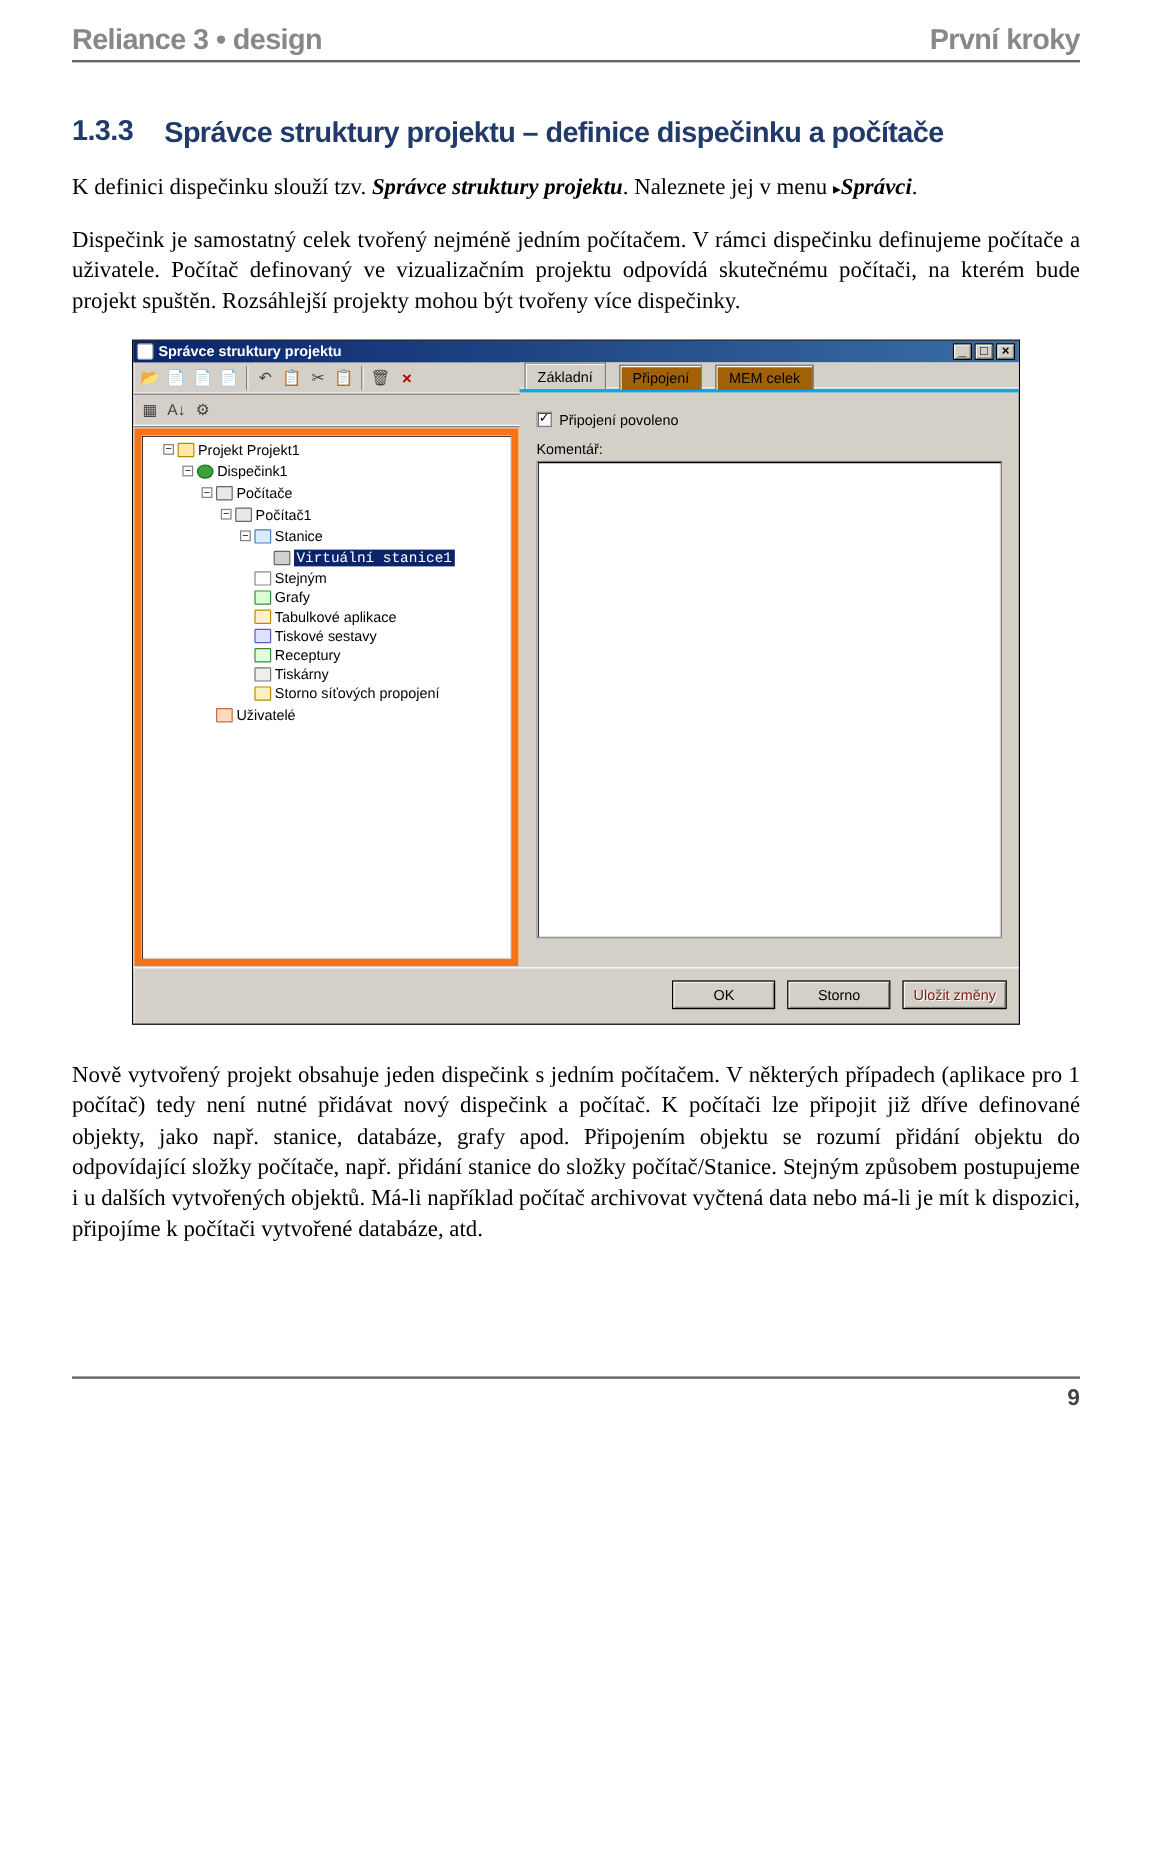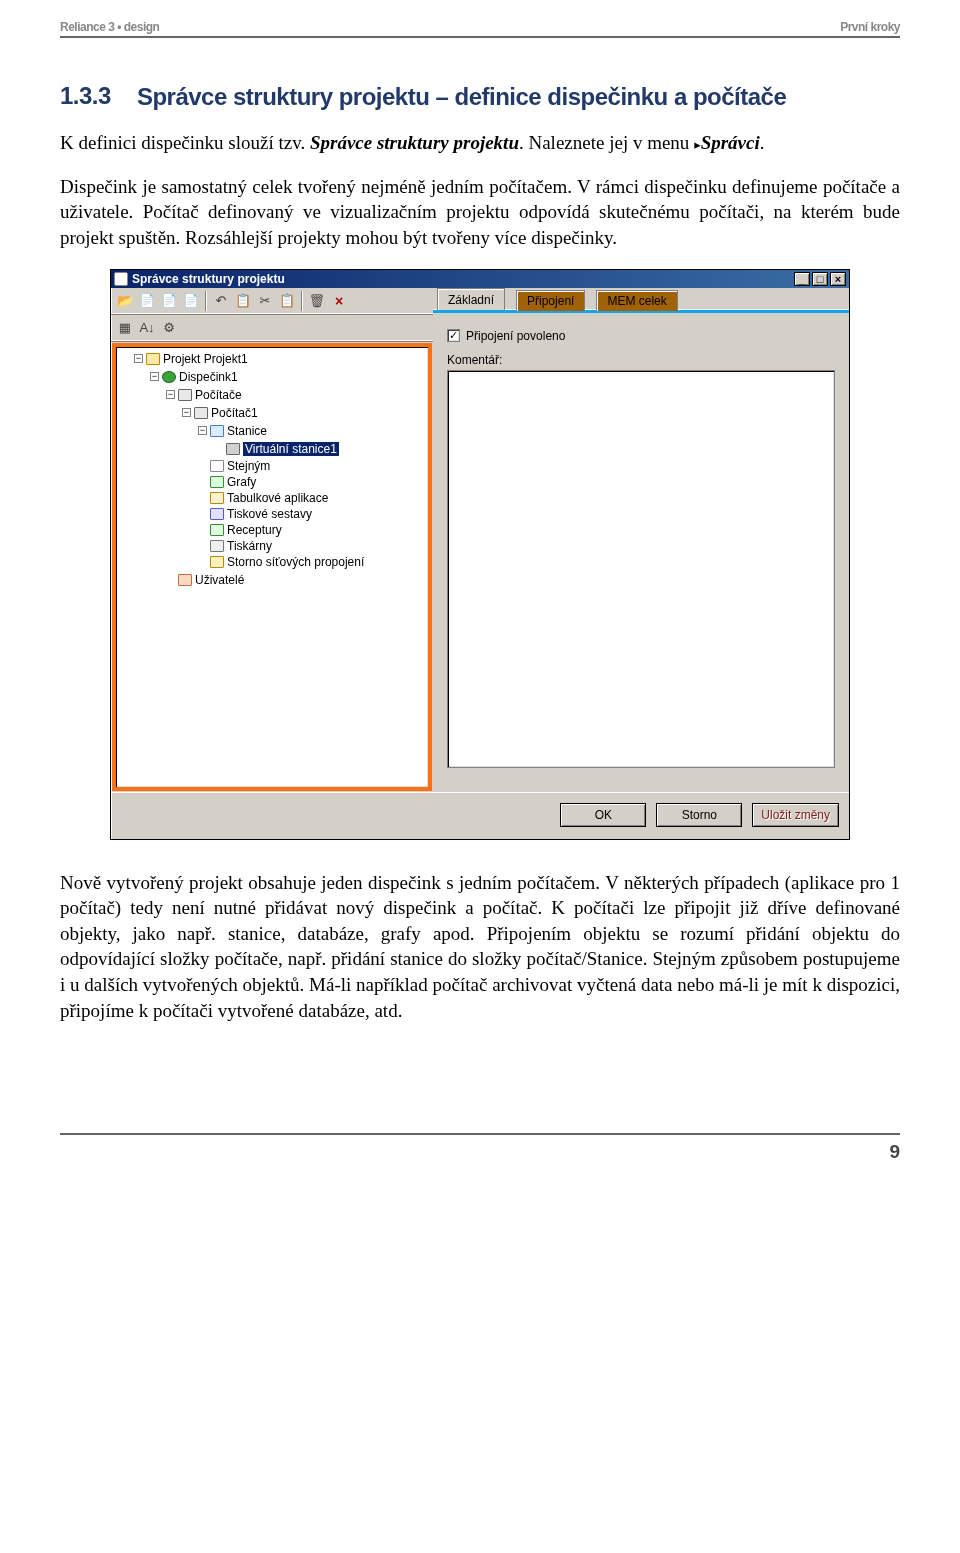--- a/index.html
+++ b/index.html
@@ -13,21 +13,21 @@
   }
   .page {
     padding: 20px 60px 20px 60px;
   }
   .header-row {
     display: flex;
     justify-content: space-between;
     align-items: center;
     font-family: Arial, Helvetica, sans-serif;
     font-weight: 900;
-    font-size: 12px;
+    font-size: 24px;
     color: #888;
     letter-spacing: -0.5px;
   }
   .header-rule {
     height: 2px;
     background: #666;
     margin-top: 2px;
     margin-bottom: 44px;
   }
   .section-title-row {
@@ -98,21 +98,21 @@
   }
   .tbtn.red { color: #b00000; font-weight: bold; font-size: 14px; }
   .tsep { width: 2px; height: 20px; border-left: 1px solid #808080; border-right: 1px solid #fff; margin: 0 2px; }
   .win-body { display: flex; }
   .toolbar-sub {
     display: flex; gap: 2px; padding: 3px 4px;
     border-bottom: 1px solid #808080;
     box-shadow: inset 0 -1px 0 #fff;
   }
   .tree {
-    background: #fff; border: 4px solid #f97316;
+    background: #fff; border: 6px solid #f97316;
     box-shadow: inset 1px 1px 0 #000, inset -1px -1px 0 #dfdfdf;
     margin: 1px; height: 448px; overflow: auto;
     padding: 4px 2px;
   }
   .tree ul { list-style: none; margin: 0; padding-left: 16px; }
   .tree li { white-space: nowrap; padding: 1px 0; display: flex; align-items: center; gap: 3px; flex-wrap: wrap; }
   .tree li > ul { width: 100%; }
   .twist { width: 9px; height: 9px; border: 1px solid #808080; background:#fff; font-size: 9px; line-height: 7px; text-align: center; color:#000; display:inline-block; }
   .twist::before { content: "−"; }
   .tic { width: 14px; height: 12px; display:inline-block; background:#ffe9a8; border:1px solid #b88a00; border-radius:1px; }
@@ -122,21 +122,21 @@
   .tic.db    { background:#ffffff; border-color:#888; }
   .tic.graph { background:#d8ffd8; border-color:#3a8a3a; }
   .tic.table1{ background:#fff0d0; border-color:#b88a00; }
   .tic.table2{ background:#e0e0ff; border-color:#5a5ac0; }
   .tic.recipe{ background:#e0ffe0; border-color:#3a8a3a; }
   .tic.print { background:#eee; border-color:#777; }
   .tic.net   { background:#fff0c0; border-color:#b88a00; }
   .tic.user  { background:#ffd9c0; border-color:#c07040; }
   .tic.station2{ background:#d0d0d0; border-color:#666; }
   .tree .lbl { font-size: 12px; }
-  .tree .sel { background: #0a246a; color: #fff; padding: 0 2px; }
+  .tree .sel { background: #0a246a; color: #fff; padding: 0 2px; font-family: Liberation Mono, monospace; }
 
   .right-pane { flex: 1; display: flex; flex-direction: column; }
   .tabs-row {
     display: flex; gap: 12px; padding: 0 0 0 4px; align-items: flex-end;
     border-bottom: 3px solid #0ea5e9; box-shadow: inset 0 -1px 0 #fff;
     background: #d4d0c8;
   }
   .tab {
     padding: 3px 10px 3px 10px; font-size: 12px;
     border: 1px solid #808080; border-bottom: none;

